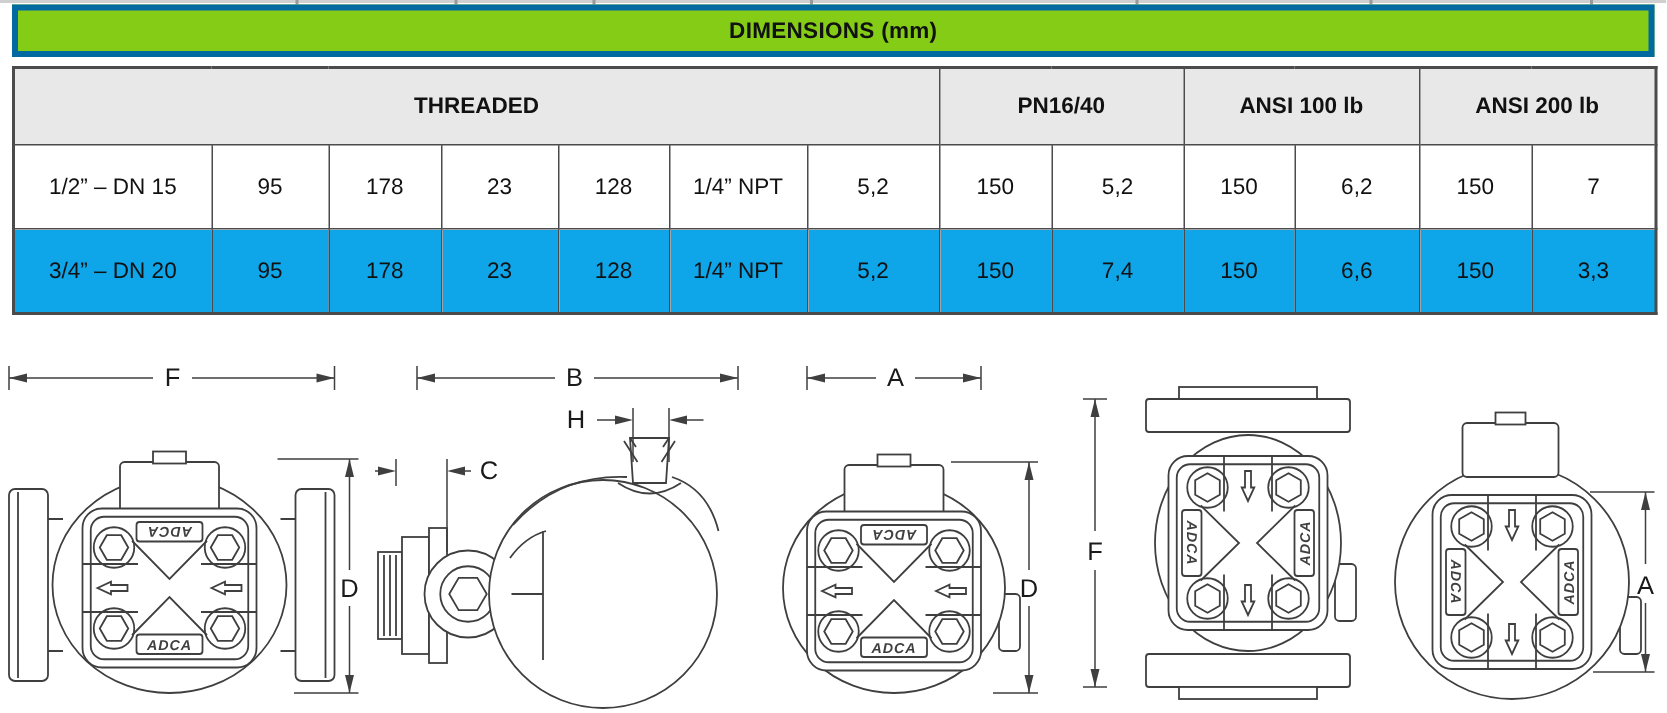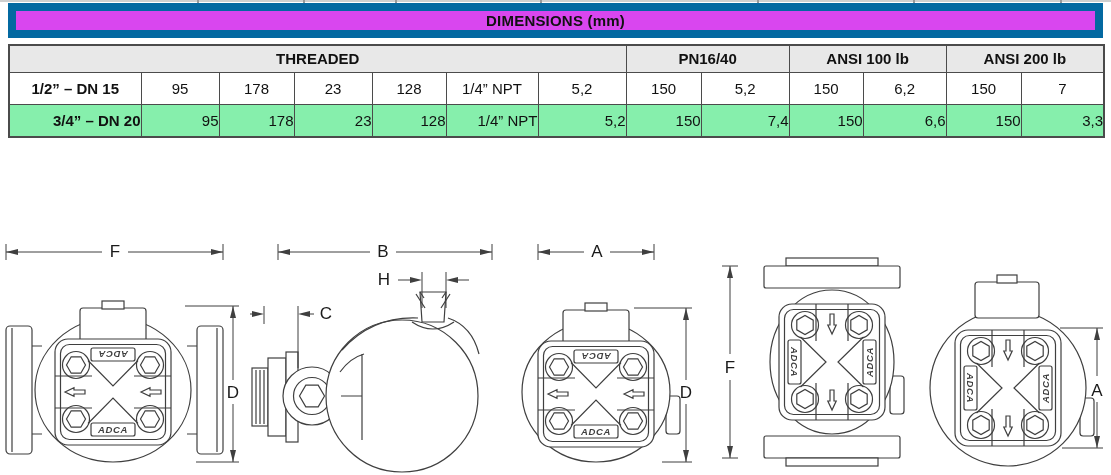--- a/index.html
+++ b/index.html
@@ -6,41 +6,41 @@
   .page {
     position:relative; width:1111px; height:475px; background:#ffffff;
     font-family:"Liberation Sans", sans-serif; overflow:hidden; color:#111;
   }
   
   .crop-strip { position:absolute; left:0; top:0; width:1111px; height:2px; background:#cfcfcf; }
   .crop-tick  { position:absolute; top:0; width:2px; height:3px; background:#9a9a9a; }
 
   .title-bar {
     position:absolute; left:8px; top:3px; width:1095px; height:35px;
-    background:#d946ef; border:8px solid #0369a1; box-sizing:border-box;
+    background:#84cc16; border:4px solid #0369a1; box-sizing:border-box;
     display:flex; align-items:center; justify-content:center;
     font-weight:bold; font-size:15px; letter-spacing:0.2px;
   }
 
   table.dims {
     position:absolute; left:8px; top:44px; width:1095px;
     border-collapse:collapse; table-layout:fixed;
     font-size:15px; border:2px solid #4b4b4b;
   }
   table.dims th, table.dims td {
-    border:1.5px solid #4b4b4b; text-align:center; padding:0; overflow:hidden;margin-top:24px;
+    border:1.5px solid #4b4b4b; text-align:center; padding:12px; overflow:hidden;margin-top:24px;
   }
   table.dims th {
     background:#e8e8e8; font-weight:bold; white-space:pre-line; line-height:1.25;
   }
   tr.group-row th { height:26px; }
   tr.head-row  th { height:38px; }
   table.dims td { height:31px; background:#ffffff; }
-  tr.alt td { background:#86efac;text-align:right; }
-  td.size { font-weight:bold; text-align:right; padding-right:18px; box-sizing:border-box; }
+  tr.alt td { background:#0ea5e9; }
+  td.size { font-weight:normal; text-align:right; padding-right:18px; box-sizing:border-box; }
 
   svg.drawing { position:absolute; overflow:visible; }
   .ln  { fill:none;    stroke:#3f3f3f; stroke-width:1.2; }
   .lnw { fill:#ffffff; stroke:#3f3f3f; stroke-width:1.2; }
   .dim { fill:none;    stroke:#3f3f3f; stroke-width:1; }
   .ah  { fill:#3f3f3f; stroke:none; }
   .dt  { font-family:"Liberation Sans", sans-serif; font-size:17px; fill:#1a1a1a;
          text-anchor:middle; stroke:none; }
   .logo{ font-family:"Liberation Sans", sans-serif; font-style:italic; font-weight:bold;
          font-size:9.5px; fill:#3f3f3f; stroke:none; text-anchor:middle; letter-spacing:0.6px; }

